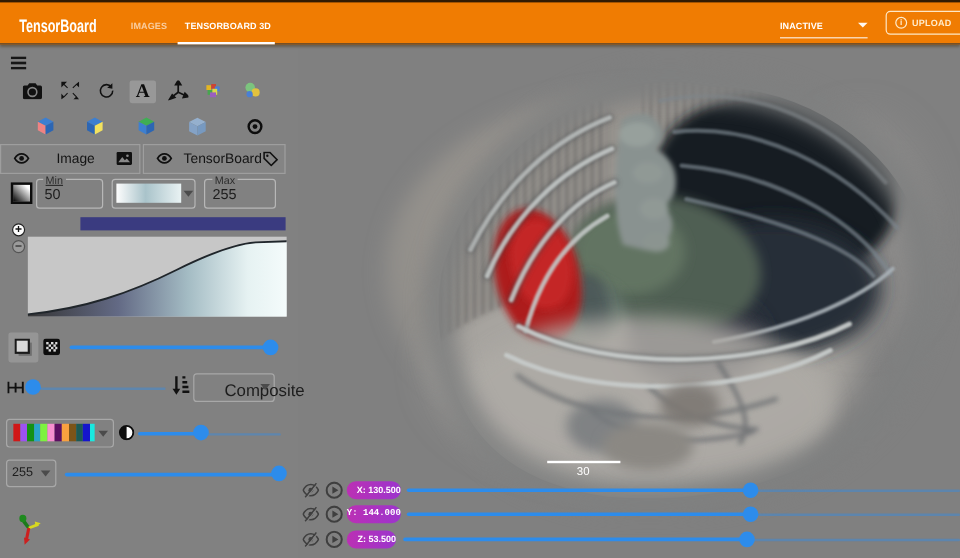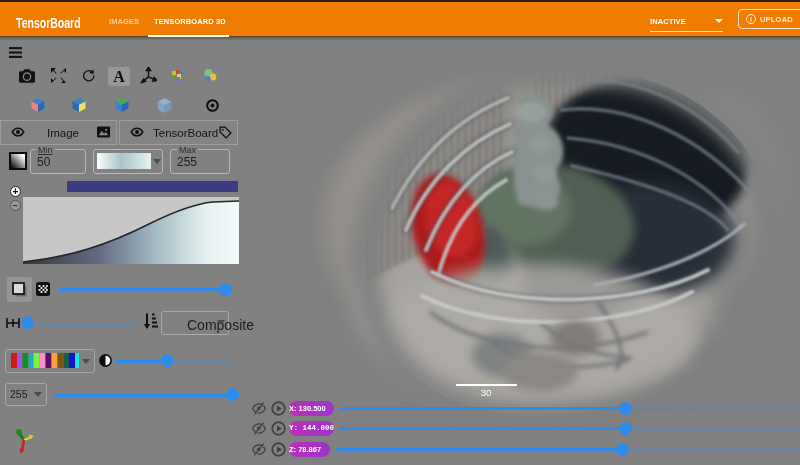--- a/index.html
+++ b/index.html
@@ -45,21 +45,21 @@
     border-left:4.5px solid transparent; border-right:4.5px solid transparent;
     border-top:5px solid #4b4b4b; }
 
   .track { position:absolute; height:3px; border-radius:2px; background:#2d8ceb; }
   .track-l { position:absolute; height:2px; border-radius:2px;
     background:rgba(45,140,235,.42); }
   .knob { position:absolute; width:13px; height:13px; border-radius:50%;
     background:#2d8ceb; }
 
   .pill { position:absolute; height:15px; border-radius:8px; color:#fff;
-    font-size:7.5px; font-weight:bold; line-height:15px; text-align:left;
+    font-size:7.5px; font-weight:bold; line-height:15px; text-align:right;
     white-space:nowrap; background:linear-gradient(90deg,#bb30b4,#9c34cd); }
 </style>
 </head>
 <body>
 <div id="stage">
 
   <svg id="scene" class="abs" style="left:240px; top:40px;" width="560" height="425" viewBox="0 0 560 425">
     <defs>
       <filter id="b14" x="-40%" y="-40%" width="180%" height="180%">
           <feGaussianBlur stdDeviation="14"></feGaussianBlur>
@@ -431,21 +431,21 @@
     <svg class="abs" style="left:252px; top:443px;" width="14" height="13" viewBox="0 0 24 22">
       <path d="M12 3 C5 3 1 11 1 11 C1 11 5 19 12 19 C19 19 23 11 23 11 C23 11 19 3 12 3 Z" fill="none" stroke="#3f3f3f" stroke-width="2.2"></path>
       <circle cx="12" cy="11" r="3.4" fill="#3f3f3f"></circle>
       <line x1="4" y1="21" x2="20" y2="1" stroke="#3f3f3f" stroke-width="2.2"></line>
       <line x1="6" y1="22" x2="22" y2="2" stroke="#7f7f7f" stroke-width="1.6"></line>
     </svg>
     <svg class="abs" style="left:271px; top:442px;" width="15" height="15" viewBox="0 0 15 15">
       <circle cx="7.5" cy="7.5" r="6.3" fill="none" stroke="#3f3f3f" stroke-width="1.7"></circle>
       <path d="M6 4.5 L11 7.5 L6 10.5 Z" fill="#3f3f3f"></path>
     </svg>
-    <div class="pill" style="left:289px; top:442px; width:41px;">Z: 78.867</div>
+    <div class="pill" style="left:289px; top:442px; width:41px;">Z: 53.500</div>
     <div class="track" style="left:336px; top:448px; width:287px;"></div>
     <div class="track-l" style="left:623px; top:448.5px; width:177px;"></div>
     <div class="knob" style="left:616px; top:443px;"></div>
   </div>
 
   <div id="hdr">
     <div id="title">TensorBoard</div>
     <div id="tab1" class="tab">IMAGES</div>
     <div id="tab2" class="tab">TENSORBOARD 3D</div>
     <div id="tabline"></div>

